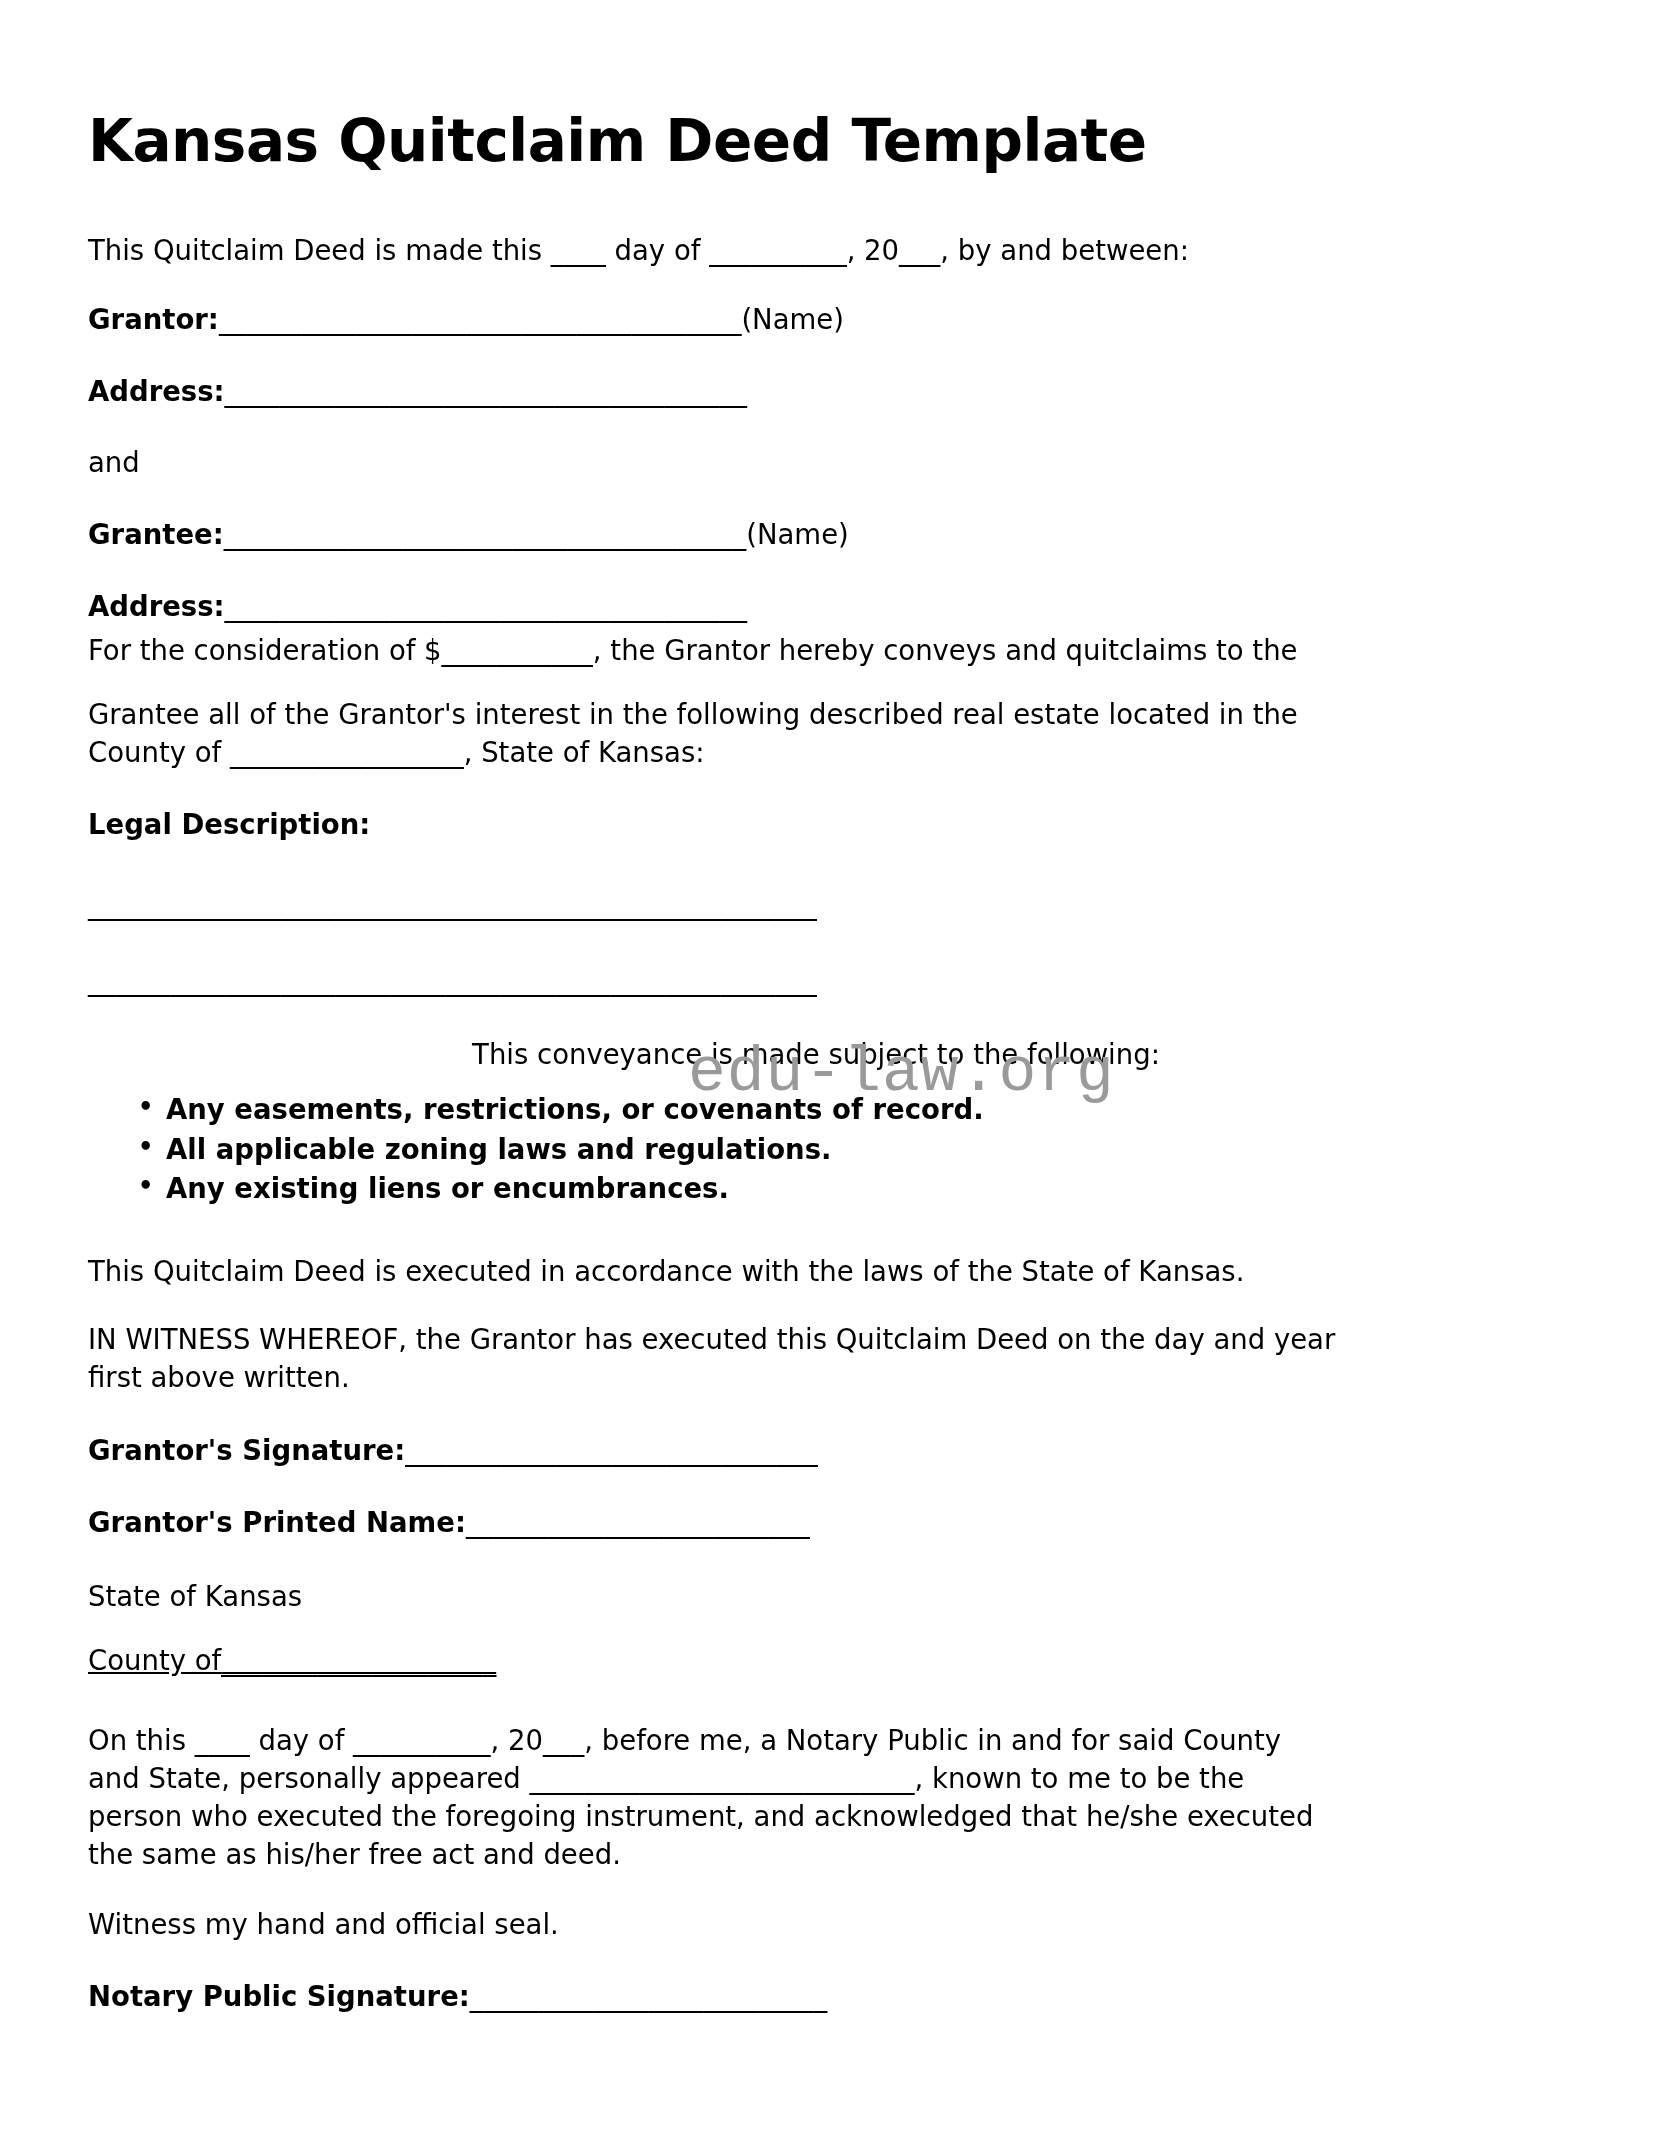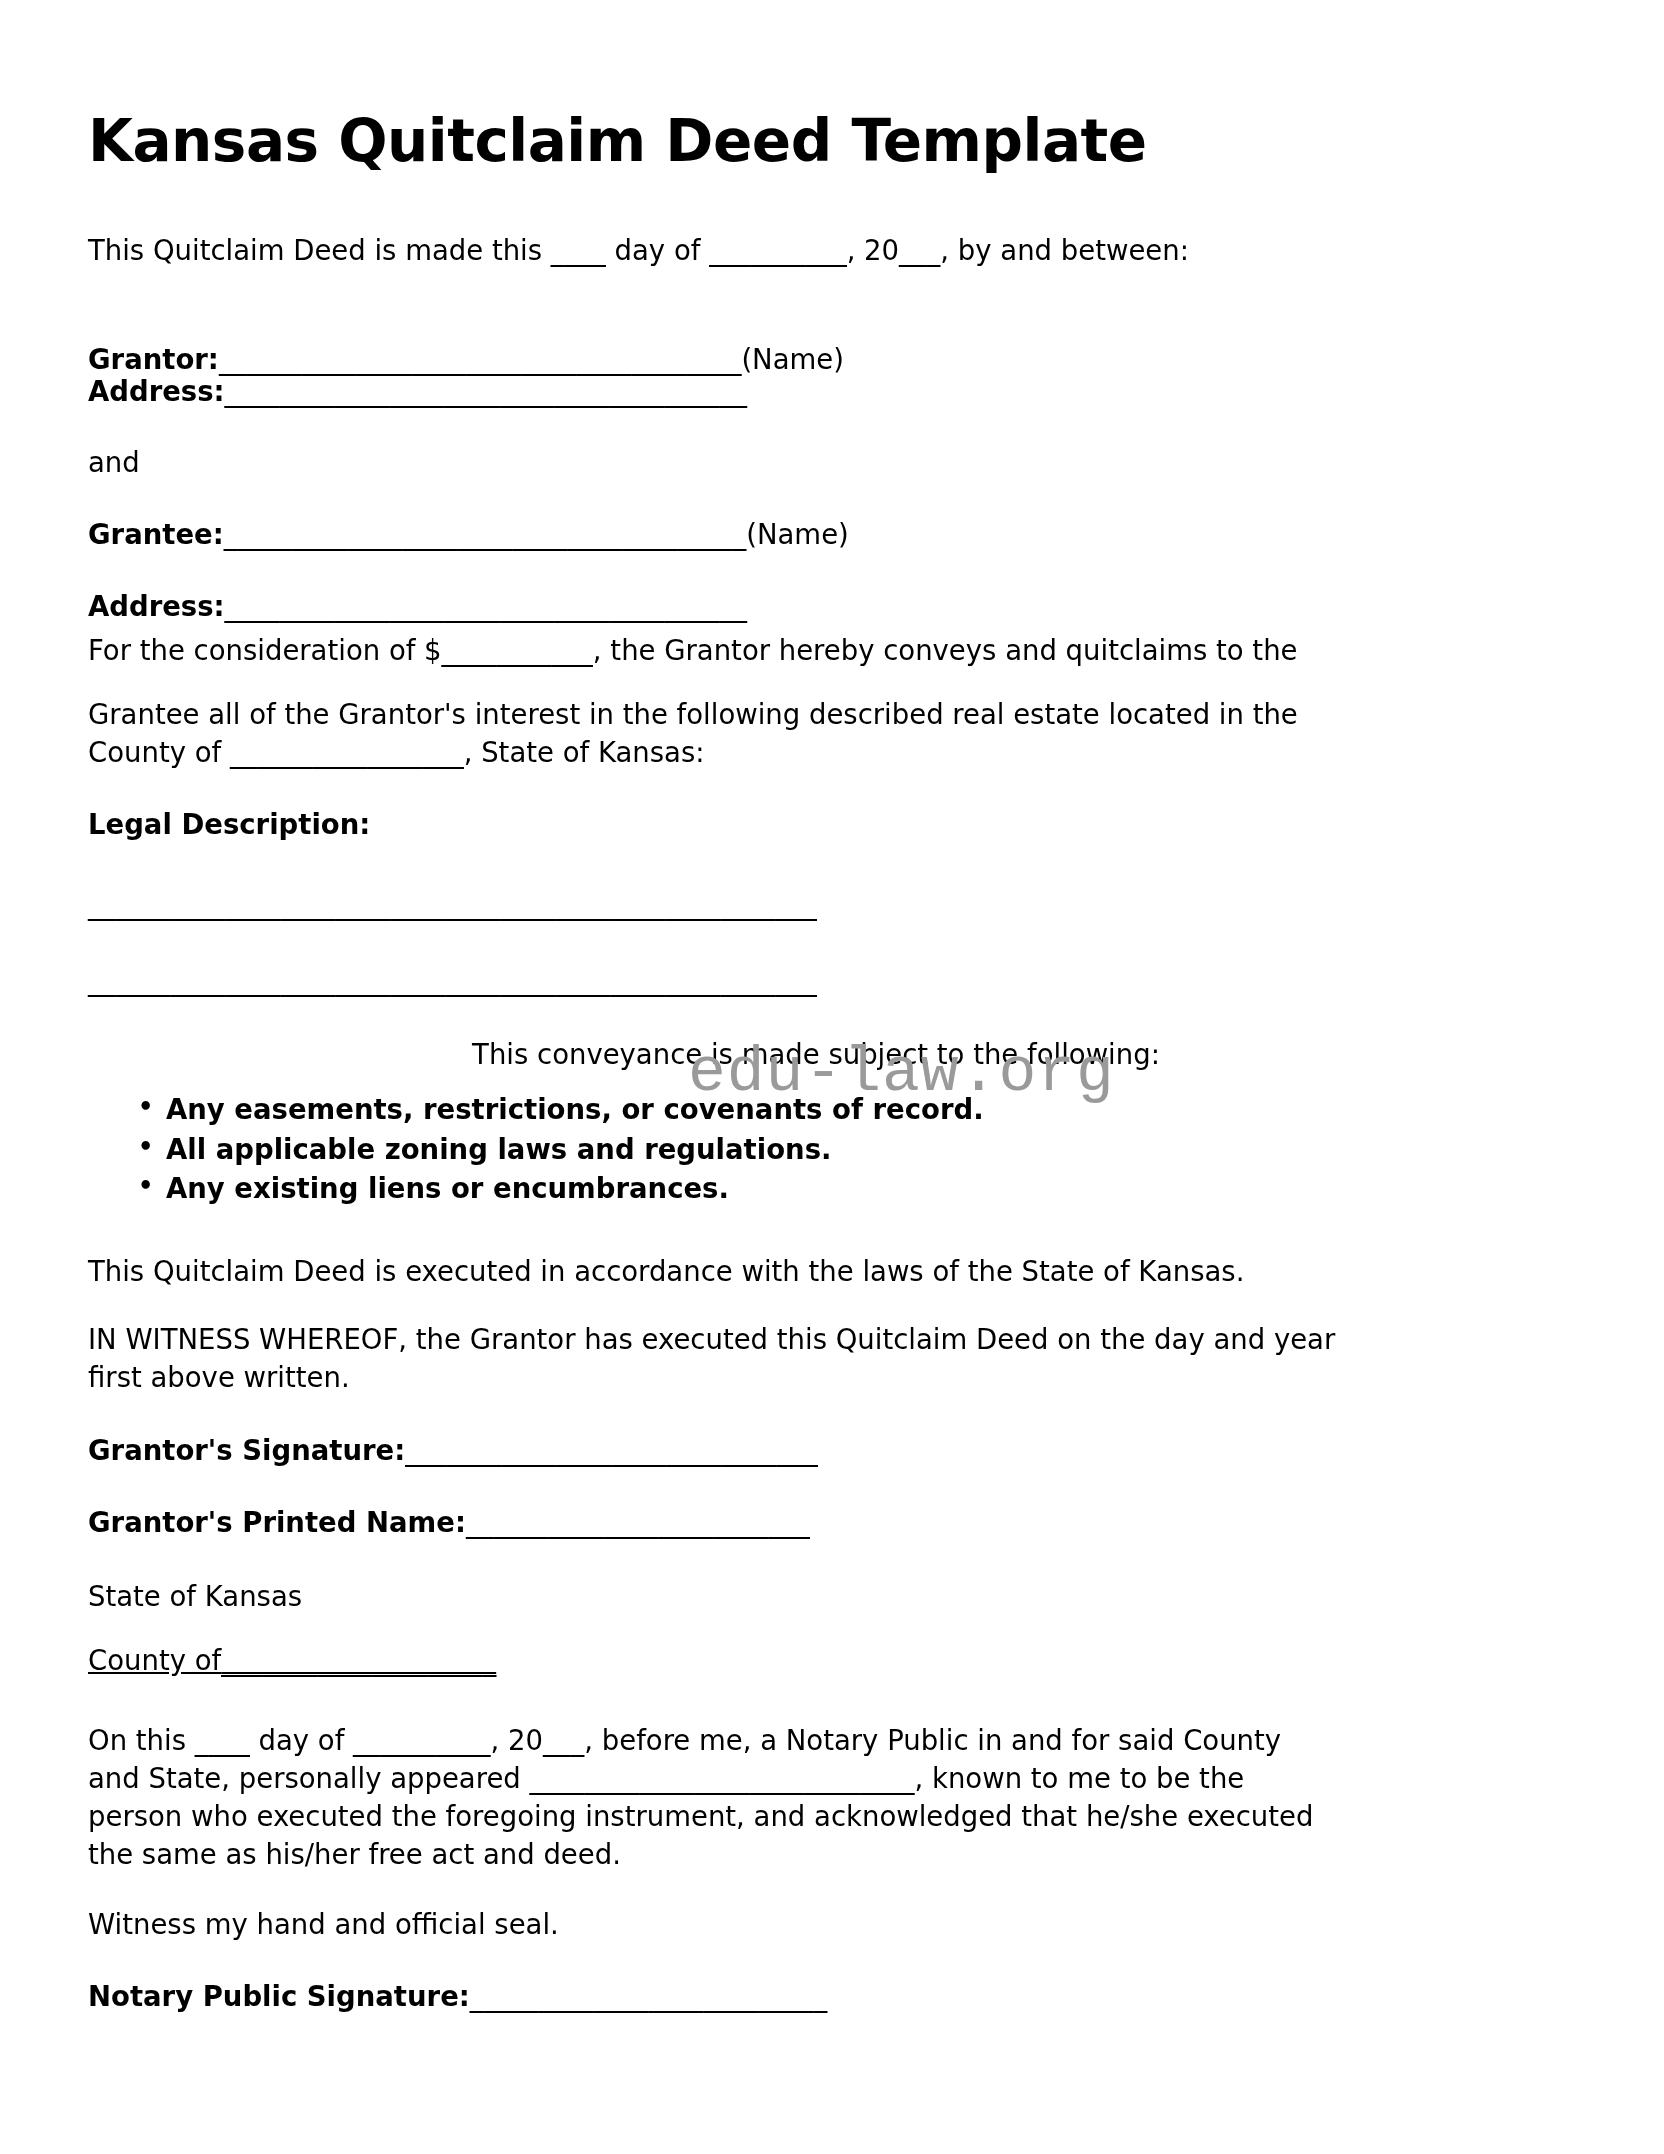--- a/index.html
+++ b/index.html
@@ -106,21 +106,21 @@
 </head>
 <body>
 
 <div class="page">
   <div class="content">
 
     <h1 class="doc-title">Kansas Quitclaim Deed Template</h1>
 
     <p class="para" style="top:232px;">This Quitclaim Deed is made this ____ day of __________, 20___, by and between:</p>
 
-    <p class="para" style="top:301px;margin-top:40px;">
+    <p class="para" style="top:301px;">
       <span class="bold">Grantor:</span><span class="blank">______________________________________</span><span>(Name)</span>
     </p>
 
     <p class="para" style="top:373px;">
       <span class="bold">Address:</span><span class="blank">______________________________________</span>
     </p>
 
     <p class="para" style="top:444px;">and</p>
 
     <p class="para" style="top:516px;">

